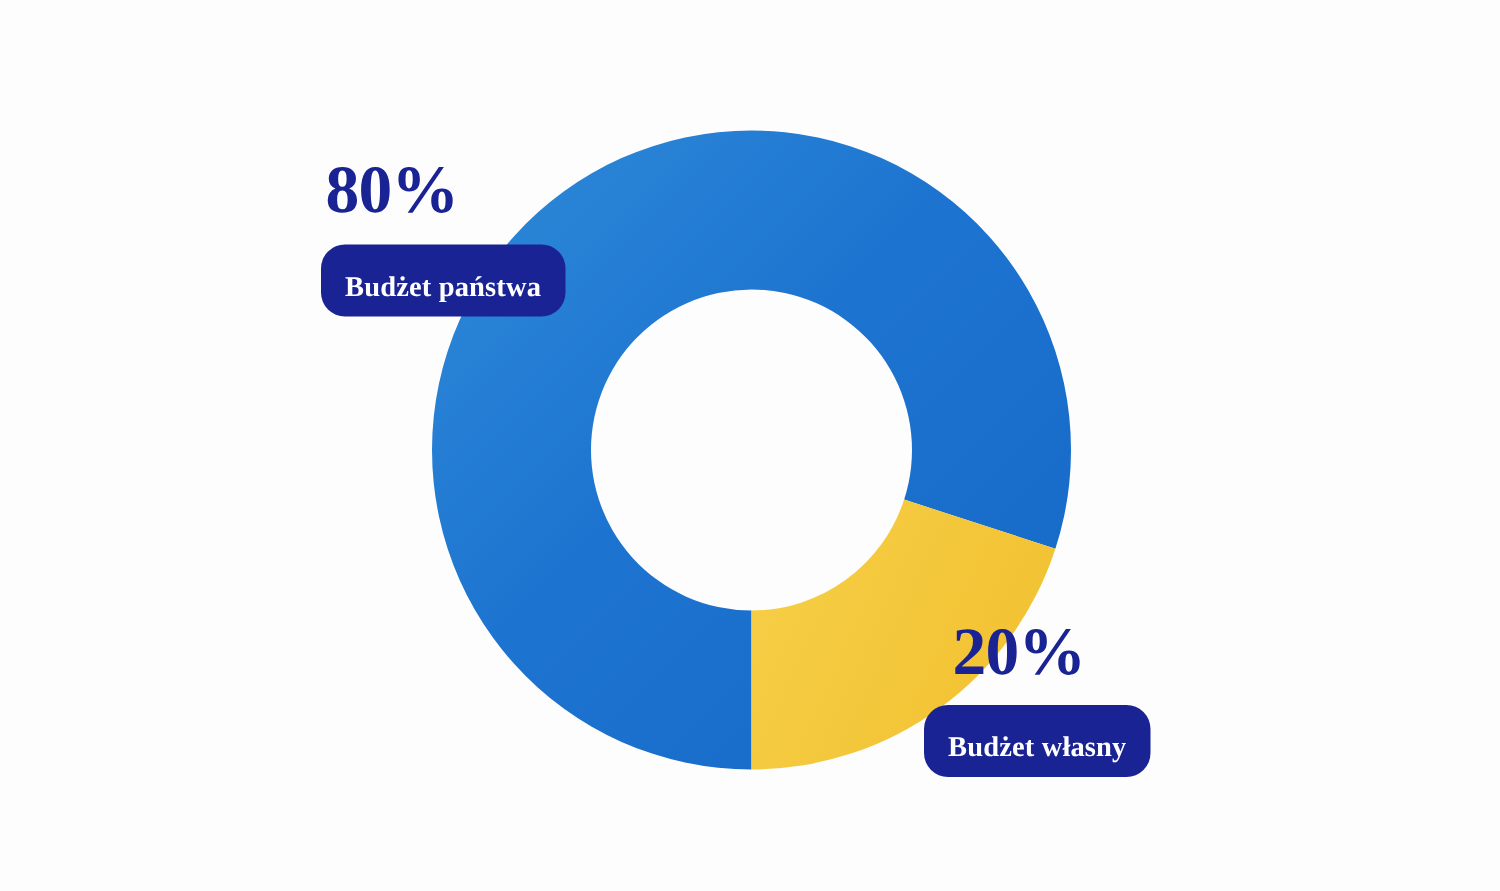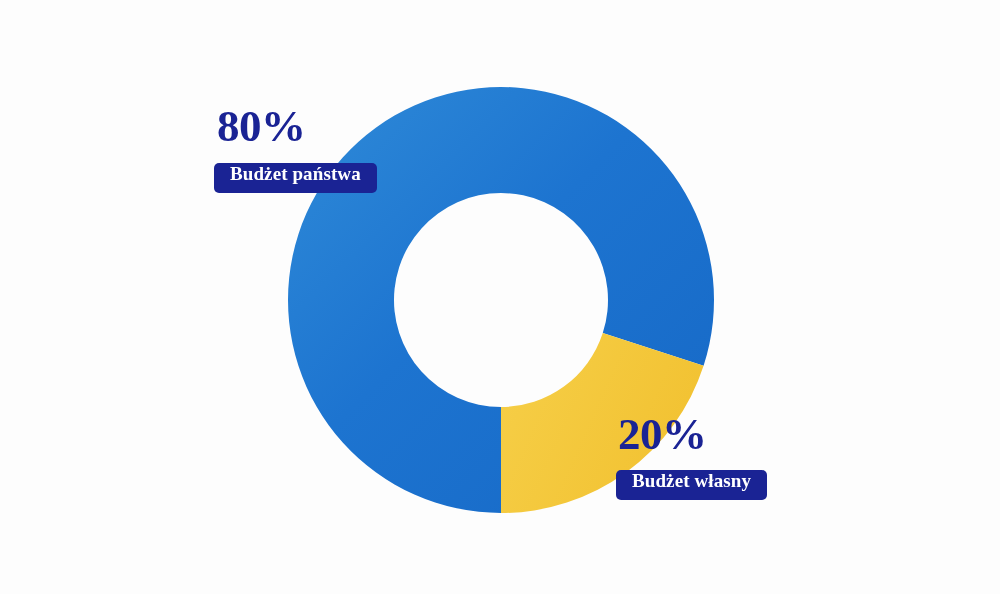--- a/index.html
+++ b/index.html
@@ -42,22 +42,22 @@
   .callout-value {
     font-size: 45px;
     font-weight: bold;
     line-height: 1;
     letter-spacing: -0.5px;
     white-space: nowrap;
   }
 
   .callout-pill {
     display: inline-block;
-    border-radius: 5px;
-    padding: 0 16px 8px 16px;
+    border-radius: 16px;
+    padding: 18px 16px 8px 16px;
     font-size: 19px;
     font-weight: bold;
     color: #ffffff;
     white-space: nowrap;
     letter-spacing: 0.1px;
   }
 
   
   #callout-budget {
     left: 214px;
@@ -69,21 +69,21 @@
     margin-bottom: 14px;
   }
 
   
   #callout-own {
     left: 616px;
     top: 412px;
     align-items: flex-start;
   }
   #callout-own .callout-value {
-    margin-left: 2px;
+    margin-left: 19px;
     margin-bottom: 13px;
   }
 </style>
 </head>
 <body>
 
 <div id="chart-root">
 
   <svg class="donut-svg" viewBox="0 0 1000 594">
     <defs>

